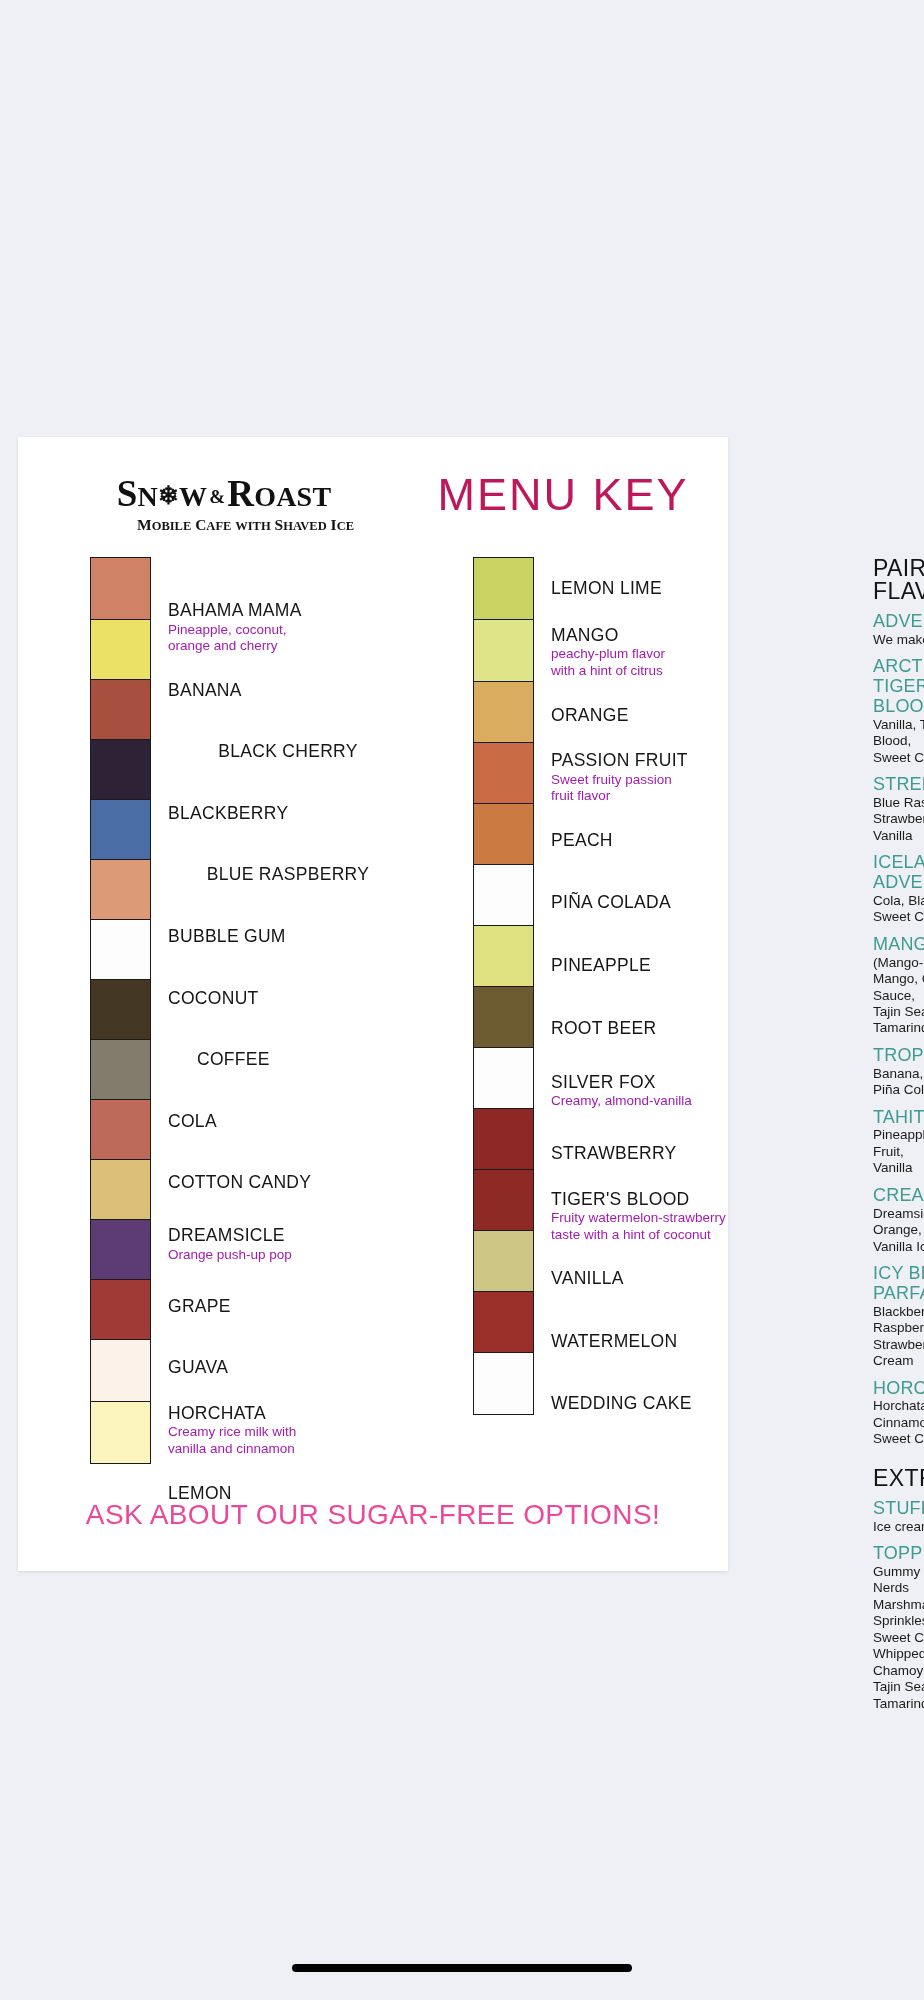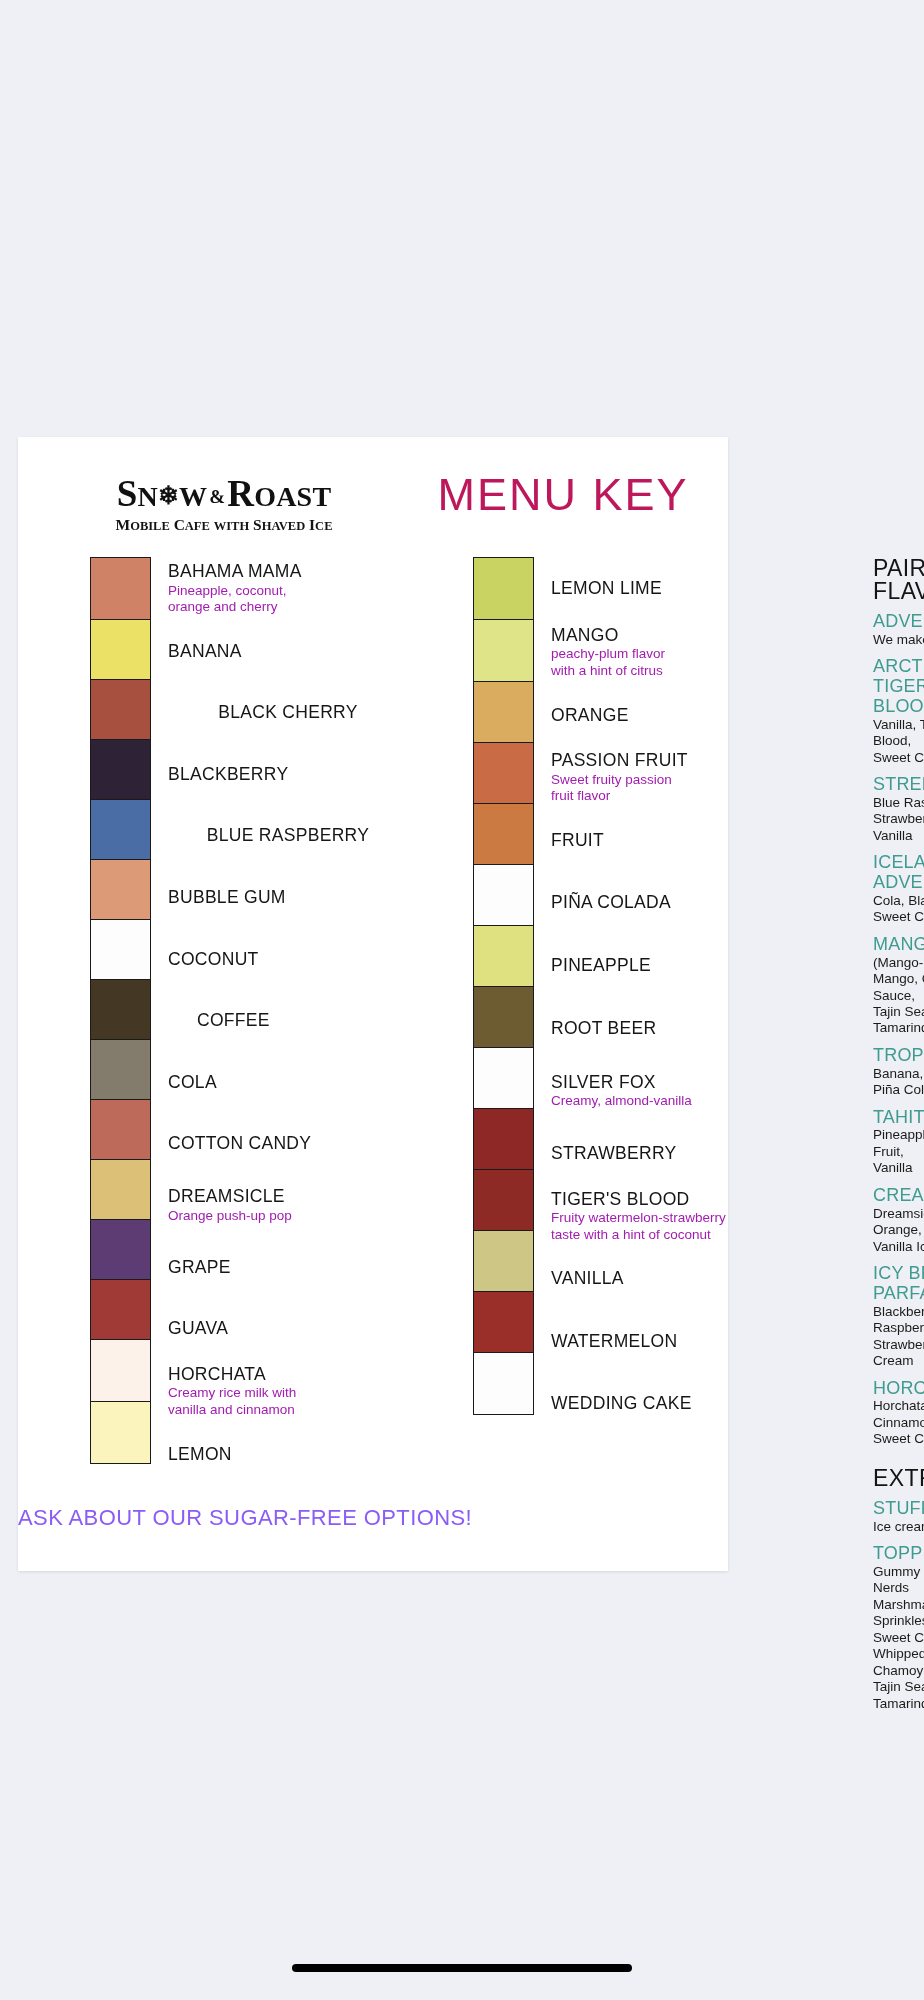--- a/index.html
+++ b/index.html
@@ -43,20 +43,21 @@
   .brand-name .amp { font-size:19px; position:relative; top:-3px; padding:0 2px;}
   .snowflake { font-size:25px; position:relative; top:-2px; }
   .brand-sub {
     font-family:"Liberation Serif", serif;
     font-weight:bold;
     font-size:15.5px;
     color:#141414;
     margin-top:5px;
     white-space:nowrap;
     line-height:1;
+    text-align:right;
   }
   .brand-sub .s1 { font-size:15.5px; }
   .brand-sub .s2 { font-size:12.5px; }
   .menu-title {
     position:absolute; left:400px; top:35px;
     width:290px; text-align:center;
     font-family:"Liberation Sans", sans-serif;
     font-weight:300;
     font-size:45px;
     letter-spacing:2px;
@@ -144,25 +145,26 @@
     font-family:"Liberation Sans", sans-serif;
     font-size:13.5px;
     color:#1b1b1b;
     line-height:1.22;
   }
 
   
   .card-footer {
     position:absolute;
     left:0; right:0; bottom:40px;
+    text-align:center;
     font-family:"Liberation Sans", sans-serif;
     font-weight:400;
-    font-size:22px;
+    font-size:28px;
     letter-spacing:.4px;
-    color:#8b5cf6;
+    color:#ec4899;
   }
 
   
   .home-indicator {
     position:absolute;
     left:50%; transform:translateX(-50%);
     bottom:28px;
     width:340px; height:8px;
     background:#000;
     border-radius:4px;
@@ -207,21 +209,21 @@
             <div class="swatch" style="height: 60px; background: rgb(68, 55, 35);"></div>
             <div class="swatch" style="height: 60px; background: rgb(131, 123, 108);"></div>
             <div class="swatch" style="height: 60px; background: rgb(189, 106, 91);"></div>
             <div class="swatch" style="height: 60px; background: rgb(221, 192, 119);"></div>
             <div class="swatch" style="height: 60px; background: rgb(93, 59, 115);"></div>
             <div class="swatch" style="height: 60px; background: rgb(160, 58, 55);"></div>
             <div class="swatch" style="height: 62px; background: rgb(253, 242, 233);"></div>
             <div class="swatch" style="height: 61px; background: rgb(251, 244, 189);"></div>
           </div>
         <div class="flavor-list">
-            <div class="flavor" style="height: 63.6px;">
+            <div class="flavor" style="height: 63.6px; margin-top: 39px;">
               <div class="flavor-name">BAHAMA MAMA</div>
               <div class="flavor-desc">Pineapple, coconut,<br>orange and cherry</div>
             </div>
             <div class="flavor" style="height: 61.6px;">
               <div class="flavor-name">BANANA</div>
             </div>
             <div class="flavor" style="height: 61.6px; align-items: center;">
               <div class="flavor-name">BLACK CHERRY</div>
             </div>
             <div class="flavor" style="height: 61.6px;">
@@ -291,21 +293,21 @@
               <div class="flavor-desc">peachy-plum flavor<br>with a hint of citrus</div>
             </div>
             <div class="flavor" style="height: 62.6px;">
               <div class="flavor-name">ORANGE</div>
             </div>
             <div class="flavor" style="height: 62.6px;">
               <div class="flavor-name">PASSION FRUIT</div>
               <div class="flavor-desc">Sweet fruity passion<br>fruit flavor</div>
             </div>
             <div class="flavor" style="height: 62.6px;">
-              <div class="flavor-name">FRUIT</div>
+              <div class="flavor-name">PEACH</div>
             </div>
             <div class="flavor" style="height: 62.6px;">
               <div class="flavor-name">PIÑA COLADA</div>
             </div>
             <div class="flavor" style="height: 62.6px;">
               <div class="flavor-name">PINEAPPLE</div>
             </div>
             <div class="flavor" style="height: 62.6px;">
               <div class="flavor-name">ROOT BEER</div>
             </div>

